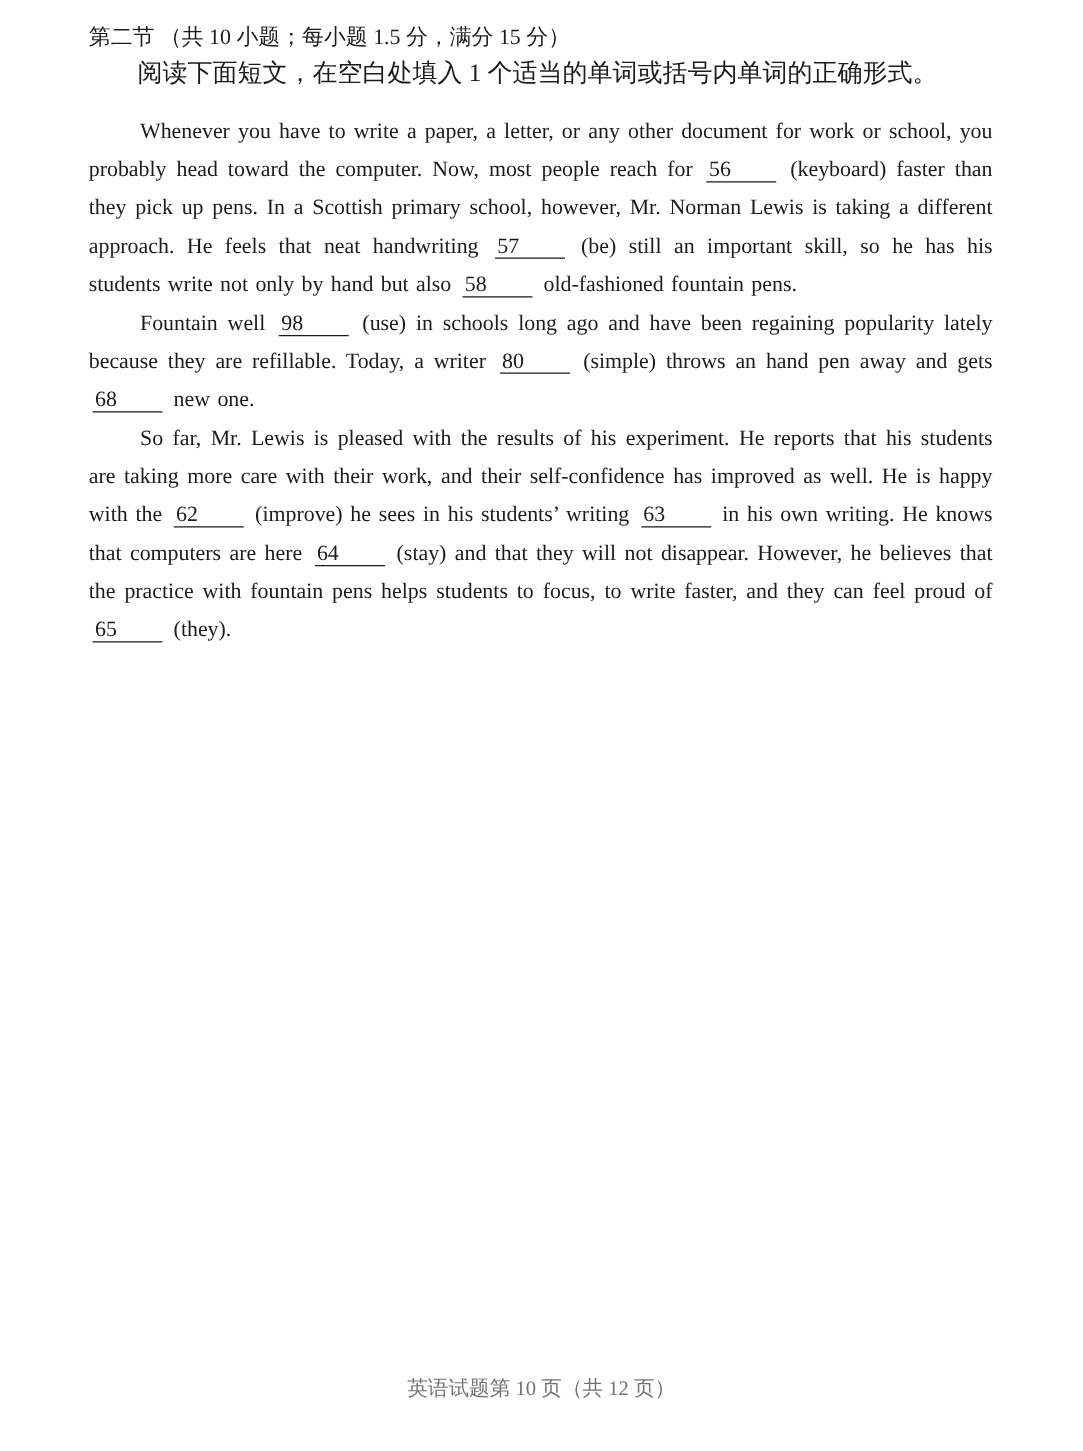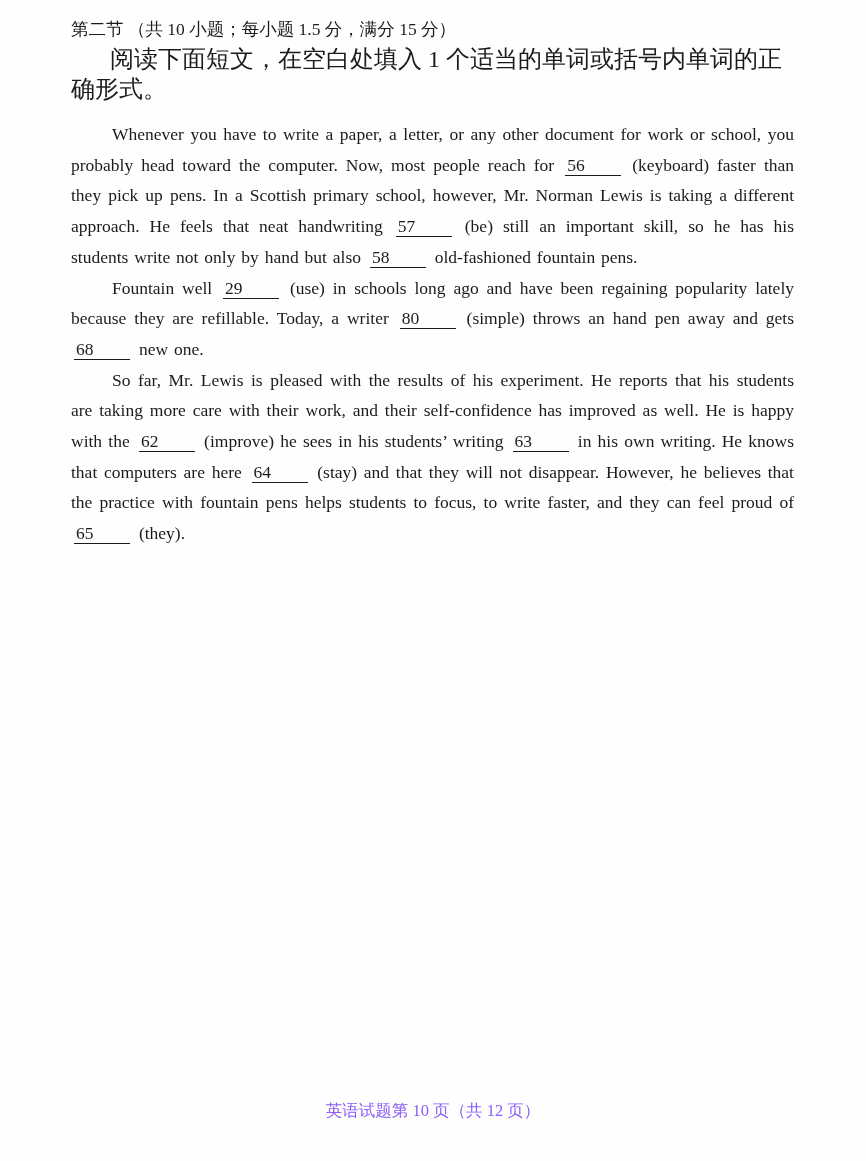--- a/index.html
+++ b/index.html
@@ -20,21 +20,21 @@
   .content {
     padding: 14px 72px 0 71px;
   }
   .section-title {
     font-size: 17.5px;
     line-height: 30px;
     font-weight: normal;
     margin: 0;
   }
   .instructions {
-    font-size: 24px;
+    font-size: 20px;
     line-height: 30px;
     margin: 0;
     text-indent: 39px;
   }
   .passage {
     margin-top: 15px;
   }
   .para {
     margin: 0;
     font-size: 17.5px;
@@ -54,30 +54,30 @@
     border-bottom: 1.6px solid #1b1b1b;
     word-spacing: 0;
   }
   .footer {
     position: absolute;
     left: 0;
     right: 0;
     top: 1100px;
     text-align: center;
     font-size: 16.5px;
-    color: #8b5cf6;
+    color: #737373;
   }
 </style>
 </head>
 <body>
 
 <div class="page">
   <div class="content">
     <p class="section-title">第二节 （共 10 小题；每小题 1.5 分，满分 15 分）</p>
     <p class="instructions">阅读下面短文，在空白处填入 1 个适当的单词或括号内单词的正确形式。</p>
     <div class="passage">
         <p class="para"><span>Whenever you have to write a paper, a letter, or any other document for work or school, you probably head toward the computer. Now, most people reach for </span> <span class="blank">56</span> <span>(keyboard) faster than they pick up pens. In a Scottish primary school, however, Mr. Norman Lewis is taking a different approach. He feels that neat handwriting </span> <span class="blank">57</span> <span>(be) still an important skill, so he has his students write not only by hand but also </span> <span class="blank">58</span> <span>old-fashioned fountain pens. </span> </p>
-        <p class="para"><span>Fountain well </span> <span class="blank">29</span> <span>(use) in schools long ago and have been regaining popularity lately because they are refillable. Today, a writer </span> <span class="blank">80</span> <span>(simple) throws an hand pen away and gets </span> <span class="blank">68</span> <span>new one. </span> </p>
+        <p class="para"><span>Fountain well </span> <span class="blank">98</span> <span>(use) in schools long ago and have been regaining popularity lately because they are refillable. Today, a writer </span> <span class="blank">80</span> <span>(simple) throws an hand pen away and gets </span> <span class="blank">68</span> <span>new one. </span> </p>
         <p class="para"><span>So far, Mr. Lewis is pleased with the results of his experiment. He reports that his students are taking more care with their work, and their self-confidence has improved as well. He is happy with the </span> <span class="blank">62</span> <span>(improve) he sees in his students’ writing </span> <span class="blank">63</span> <span>in his own writing. He knows that computers are here </span> <span class="blank">64</span> <span>(stay) and that they will not disappear. However, he believes that the practice with fountain pens helps students to focus, to write faster, and they can feel proud of </span> <span class="blank">65</span> <span>(they). </span> </p>
       </div>
   </div>
   <div class="footer">英语试题第 10 页（共 12 页）</div>
 </div>
 
 </body></html>

